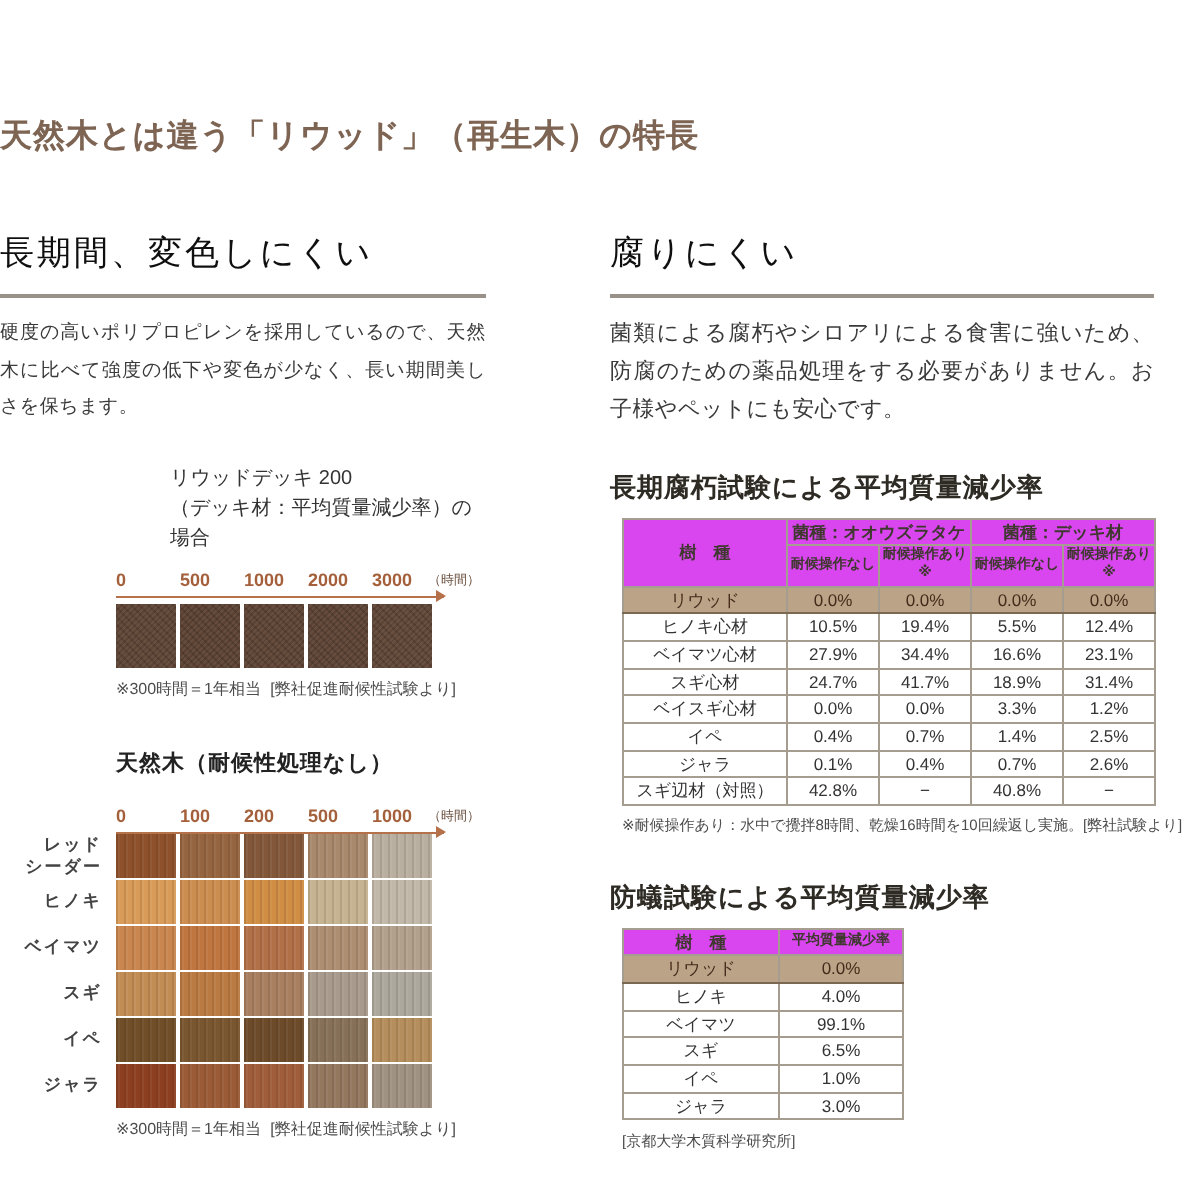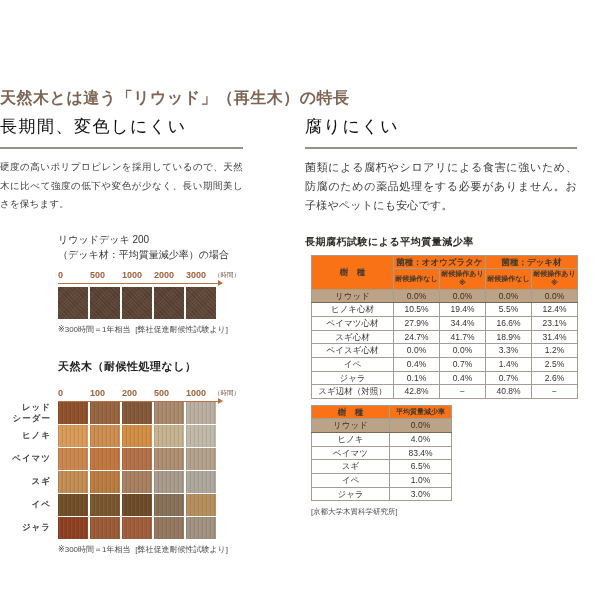--- a/index.html
+++ b/index.html
@@ -1,30 +1,30 @@
 <!DOCTYPE html>
 <html><head>
 <meta charset="utf-8">
 <style>
   html,body{margin:0;padding:0;background:#fff;}
   .page{position:relative;width:600px;height:600px;background:#ffffff;overflow:hidden;
         font-family:"Liberation Sans","DejaVu Sans",sans-serif;color:#333;}
-  .doc-title{position:absolute;left:0px;top:88px;margin:0;font-size:16px;font-weight:bold;
+  .doc-title{position:absolute;left:0px;top:58px;margin:0;font-size:16px;font-weight:bold;
              color:#7d6453;letter-spacing:0.5px;}
   .col{position:absolute;top:115px;}
   .col-left{left:0px;width:243px;}
   .col-right{left:305px;width:272px;}
   .sec-heading{margin:0;font-family:"Liberation Serif","DejaVu Serif",serif;font-weight:500;
                font-size:17px;color:#0f0f0f;letter-spacing:1.5px;padding-bottom:9px;
                border-bottom:2px solid #979188;}
   .body-text{margin:9px 0 0 0;text-align:justify;color:#3a3a3a;}
   .body-small{font-size:9.5px;line-height:1.95;letter-spacing:0.2px;}
   .body-mid{font-size:11px;line-height:1.72;letter-spacing:0.2px;}
   .indent{margin-left:58px;margin-top:18px;}
-  .chart-subtitle{font-size:10px;line-height:1.5;color:#333;}
+  .chart-subtitle{font-size:10px;line-height:1.5;color:#333;margin-left:27px;}
   .timeline{margin-top:7px;width:170px;}
   .ticks{display:flex;align-items:flex-end;height:11px;}
   .tick{width:32px;font-size:9px;font-weight:bold;color:#a4603a;flex:0 0 32px;}
   .time-unit{font-size:6.5px;color:#6b5140;white-space:nowrap;margin-left:-4px;}
   .arrow{position:relative;margin-top:3px;width:164px;height:1px;background:#b5714a;}
   .arrow::after{content:"";position:absolute;right:-1px;top:-3px;width:0;height:0;
                 border-left:5px solid #b5714a;border-top:3.5px solid transparent;
                 border-bottom:3.5px solid transparent;}
   .strip{display:flex;gap:2px;margin-top:3px;}
   .sq{width:30px;height:32px;position:relative;}
@@ -38,29 +38,29 @@
   .natural-title{margin:24px 0 0 58px;font-size:11px;font-weight:bold;color:#222;letter-spacing:0.5px;}
   .wood-chart{margin-top:6px;}
   .wood-head{display:grid;grid-template-columns:58px auto;}
   .wood-row{display:grid;grid-template-columns:58px auto;margin-bottom:1px;}
   .wood-label{font-size:8.5px;color:#434343;text-align:right;padding-right:7px;
               display:flex;flex-direction:column;justify-content:center;align-items:flex-end;
               line-height:1.25;letter-spacing:1px;white-space:pre-line;font-weight:bold;}
   .wood-cells{display:flex;gap:2px;}
   .wcell{width:30px;height:22px;position:relative;}
   .wood-note{margin-left:58px;}
-  .tbl-title{margin:0;font-size:10px;font-weight:600;color:#2e2a24;letter-spacing:0.5px;}
+  .tbl-title{margin:0;font-size:13px;font-weight:600;color:#2e2a24;letter-spacing:0.5px;}
   .t1-title{margin-top:20px;}
   .t2-title{margin-top:22px;}
   table{border-collapse:collapse;margin:6px 0 0 6px;table-layout:fixed;}
   .decay-table{width:266px;}
   .termite-table{width:140px;}
   th,td{border:1px solid #a59d90;text-align:center;padding:1px 0;font-weight:normal;
         font-size:8.5px;color:#333;line-height:1.25;overflow:hidden;}
-  thead th{background:#f97316;color:#3f382f;font-weight:bold;}
+  thead th{background:#d946ef;color:#3f382f;font-weight:bold;}
   th.sub{font-size:7px;letter-spacing:0;}
   .decay-table col.c-species{width:82px;}
   .decay-table col.c-val{width:46px;}
   .termite-table col.c-species{width:78px;}
   .termite-table col.c-val{width:62px;}
   tr.hl td{background:#bba387;color:#46291a;border-top:1px solid #7a6853;border-bottom:1px solid #7a6853;}
   .tbl-note{display:flex;justify-content:space-between;width:266px;margin:5px 0 0 6px;
             font-size:7.5px;color:#4c4c4c;white-space:nowrap;}
   .tbl-footer{width:140px;margin:6px 0 0 6px;text-align:left;font-size:7.5px;color:#4c4c4c;}
 </style>
@@ -269,21 +269,26 @@
         </tr>
         <tr>
           <td>スギ辺材（対照）</td>
           <td>42.8%</td>
           <td>−</td>
           <td>40.8%</td>
           <td>−</td>
         </tr>
       </tbody>
     </table>
-
+    <div class="tbl-note">
+      <span>※耐候操作あり：水中で攪拌8時間、乾燥16時間を10回繰返し実施。</span>
+      <span>[弊社試験より]</span>
+    </div>
+
+    <h3 class="tbl-title t2-title">防蟻試験による平均質量減少率</h3>
     <table class="termite-table">
       <colgroup>
           <col class="c-species">
           <col class="c-val">
         </colgroup>
       <thead>
         <tr>
           <th>樹　種</th>
           <th class="sub">平均質量減少率</th>
         </tr>
@@ -292,21 +297,21 @@
         <tr class="hl">
           <td>リウッド</td>
           <td>0.0%</td>
         </tr>
         <tr>
           <td>ヒノキ</td>
           <td>4.0%</td>
         </tr>
         <tr>
           <td>ベイマツ</td>
-          <td>83.4%</td>
+          <td>99.1%</td>
         </tr>
         <tr>
           <td>スギ</td>
           <td>6.5%</td>
         </tr>
         <tr>
           <td>イペ</td>
           <td>1.0%</td>
         </tr>
         <tr>

